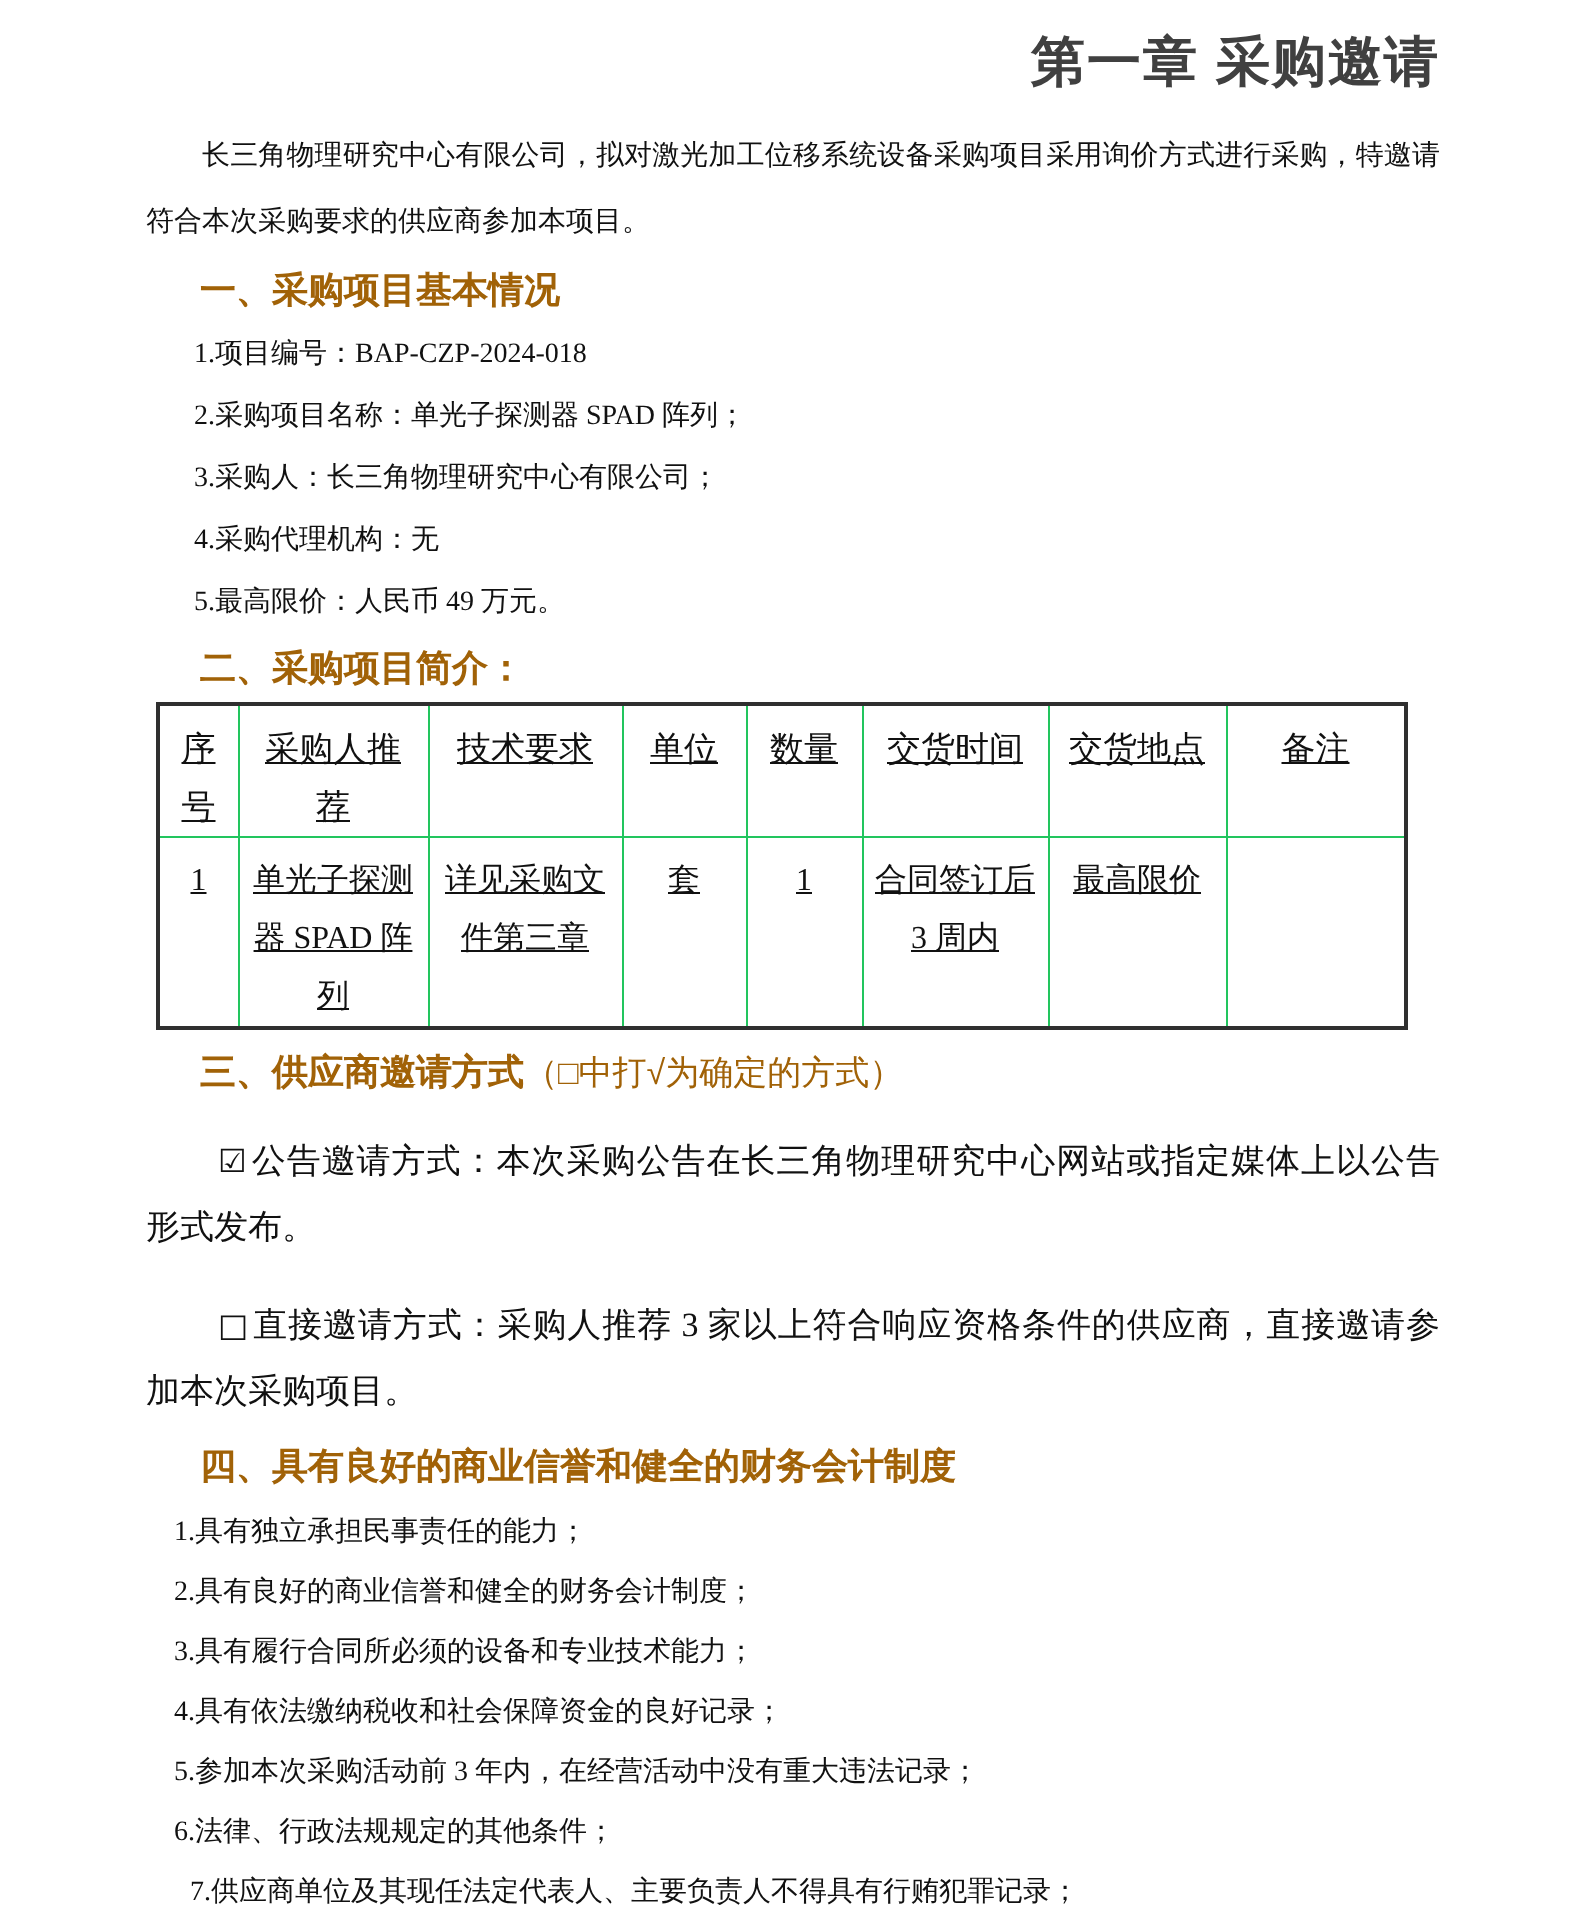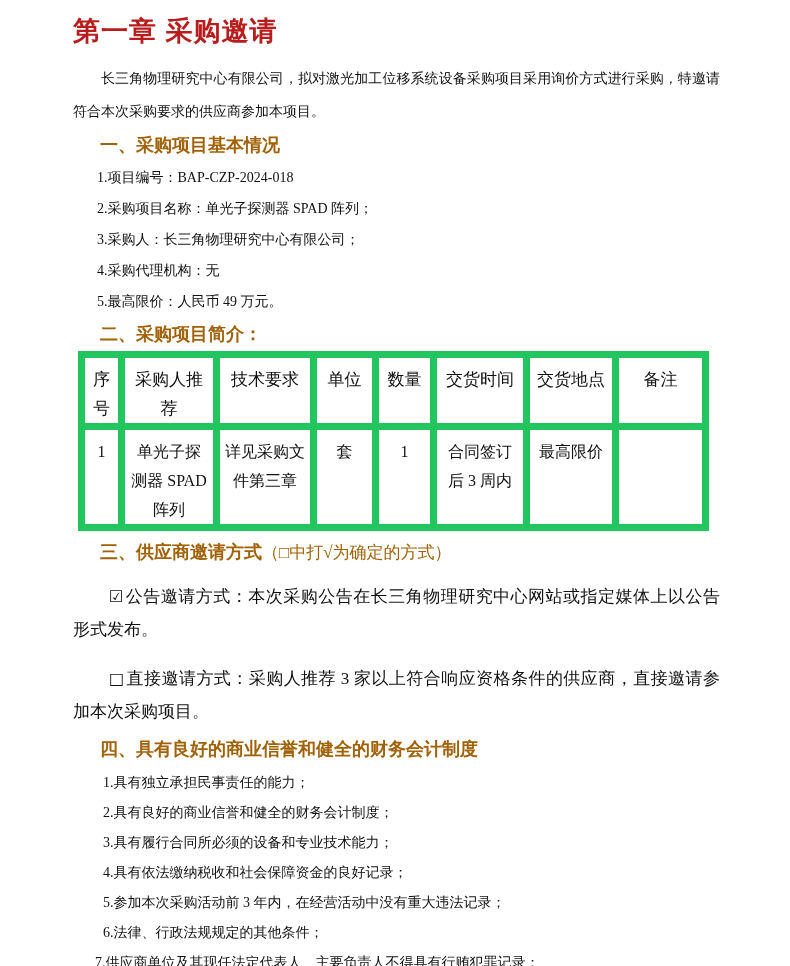--- a/index.html
+++ b/index.html
@@ -20,68 +20,69 @@
     height: 966px;
     padding: 14px 70px 0 73px;
     background: #ffffff;
   }
   .doc-title {
     font-family: "Liberation Sans", "DejaVu Sans", sans-serif;
     font-weight: bold;
     font-size: 27px;
     line-height: 34px;
     letter-spacing: 1px;
-    text-align: left;
+    text-align: right;
     margin: 0 0 14px 0;
-    color: #b91c1c;
+    color: #404040;
   }
   .intro {
     font-size: 14px;
     line-height: 33px;
     text-indent: 28px;
     text-align: justify;
     margin: 0;
   }
   .sec-heading {
     font-family: "Liberation Sans", "DejaVu Sans", sans-serif;
     font-weight: bold;
     font-size: 18px;
     line-height: 22px;
     margin: 6px 0 6px 27px;
     color: #a16207;
   }
   .sec-heading .note {
-    font-family: Liberation Serif, serif;
+    font-family: Liberation Sans, sans-serif;
     font-weight: normal;
     font-size: 17px;
   }
   .item {
     font-size: 14px;
     line-height: 31px;
     margin: 0 0 0 24px;
   }
-  .s4item { line-height: 30px; margin-left: 30px; }
+  .s4item { line-height: 30px; margin-left: 14px; }
   .s4item.outdent { margin-left: 22px; }
   .spec-table {
     border-collapse: collapse;
     table-layout: fixed;
     width: 624px;
     margin: 2px 0 0 5px;
     border: 2px solid #2f2f2f;
   }
   .spec-table th, .spec-table td {
-    border: 7px solid #22c55e;
+    border: 1px solid #22c55e;
     font-weight: normal;
     font-size: 16px;
     line-height: 29px;
     text-align: center;
     vertical-align: top;
     padding: 7px 5px 0 5px;
     overflow: hidden;
     word-break: break-all;
+    text-decoration: underline;
   }
   .spec-table thead th { height: 53px; font-size: 17px; }
   .spec-table tbody td { height: 81px; }
   .opt-para {
     font-size: 17px;
     line-height: 33px;
     text-indent: 36px;
     text-align: justify;
     margin: 16px 0 10px 0;
   }

